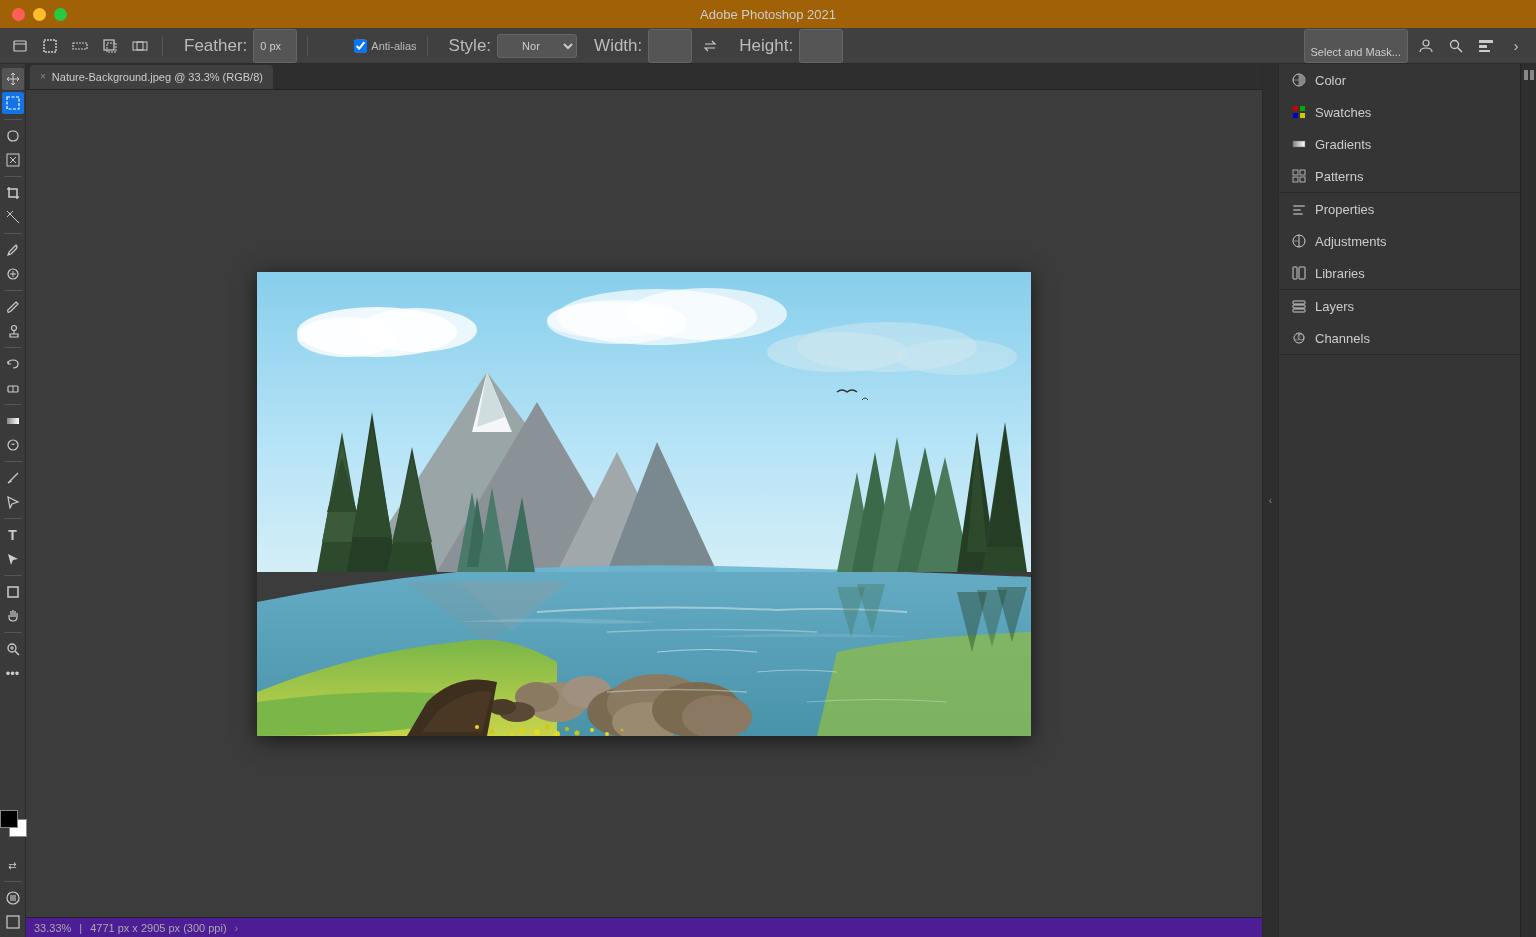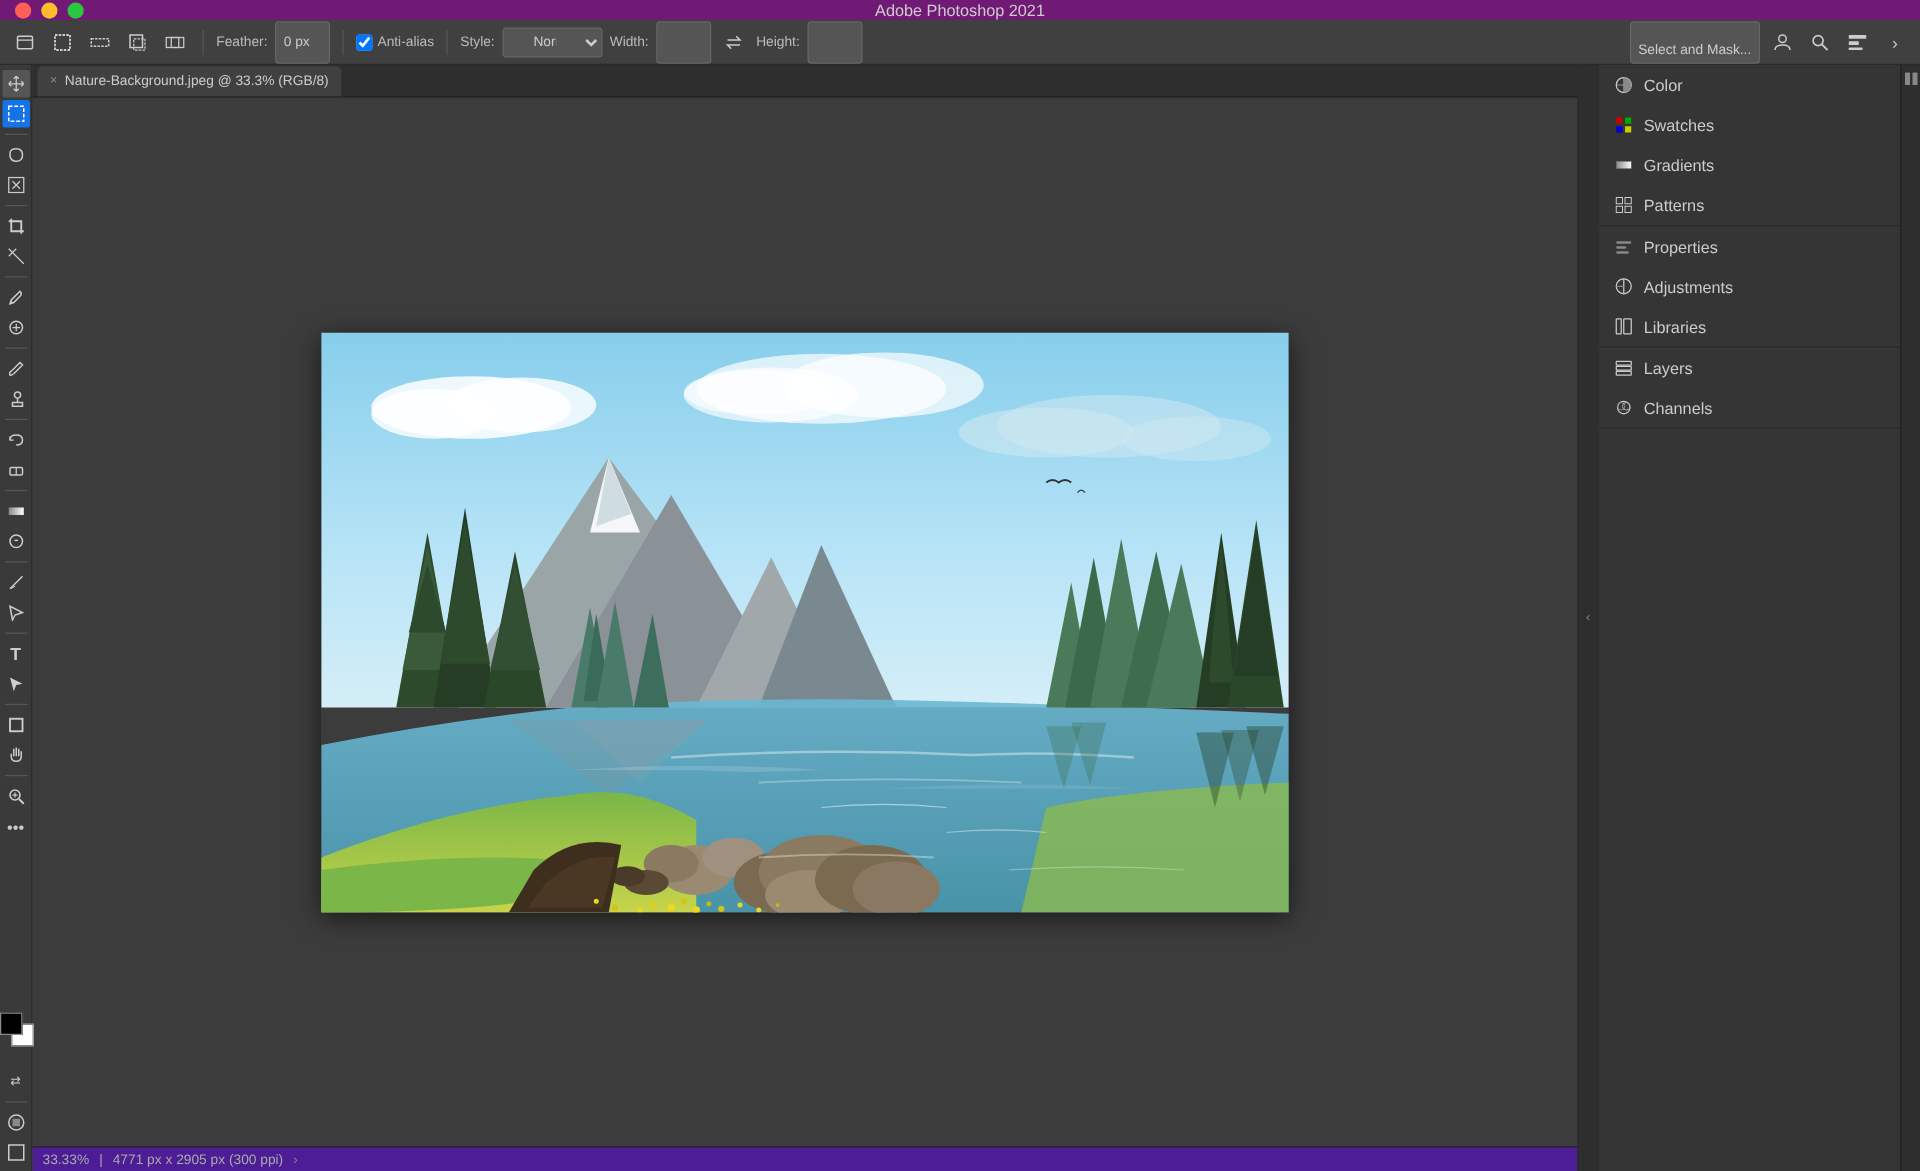--- a/index.html
+++ b/index.html
@@ -10,22 +10,22 @@
       font-family: -apple-system, BlinkMacSystemFont, 'Helvetica Neue', Arial, sans-serif;
       font-size: 12px;
       color: #ccc;
       overflow: hidden;
       display: flex;
       flex-direction: column;
     }
 
     
     .title-bar {
-      height: 16px;
-      background: #701a75;
+      height: 28px;
+      background: #a16207;
       display: flex;
       align-items: center;
       justify-content: center;
       position: relative;
       flex-shrink: 0;
     }
     .title-bar-title {
       font-size: 13px;
       color: #ccc;
     }
@@ -72,23 +72,23 @@
       color: #ccc;
       font-size: 14px;
       cursor: pointer;
       padding: 2px 4px;
       display: flex;
       align-items: center;
       justify-content: center;
       width: 24px;
       height: 24px;
     }
-    .options-bar .label { color: #bbb; font-size: 11px; margin-left: 0; }
+    .options-bar .label { color: #bbb; font-size: 17px; margin-left: 11px; }
     .options-bar input[type="text"] { width: 48px; }
-    .options-bar .checkbox-label { display: flex; align-items: center; gap: 4px; font-size: 11px; color: #bbb; }
+    .options-bar .checkbox-label { display: flex; align-items: center; gap: 4px; font-size: 11px; color: #bbb; margin-left: 36px; }
     .select-mask-btn {
       background: #555;
       border: 1px solid #777;
       color: #ccc;
       font-size: 11px;
       border-radius: 4px;
       padding: 3px 10px;
       height: 26px;
       cursor: pointer;
       text-align: center;

